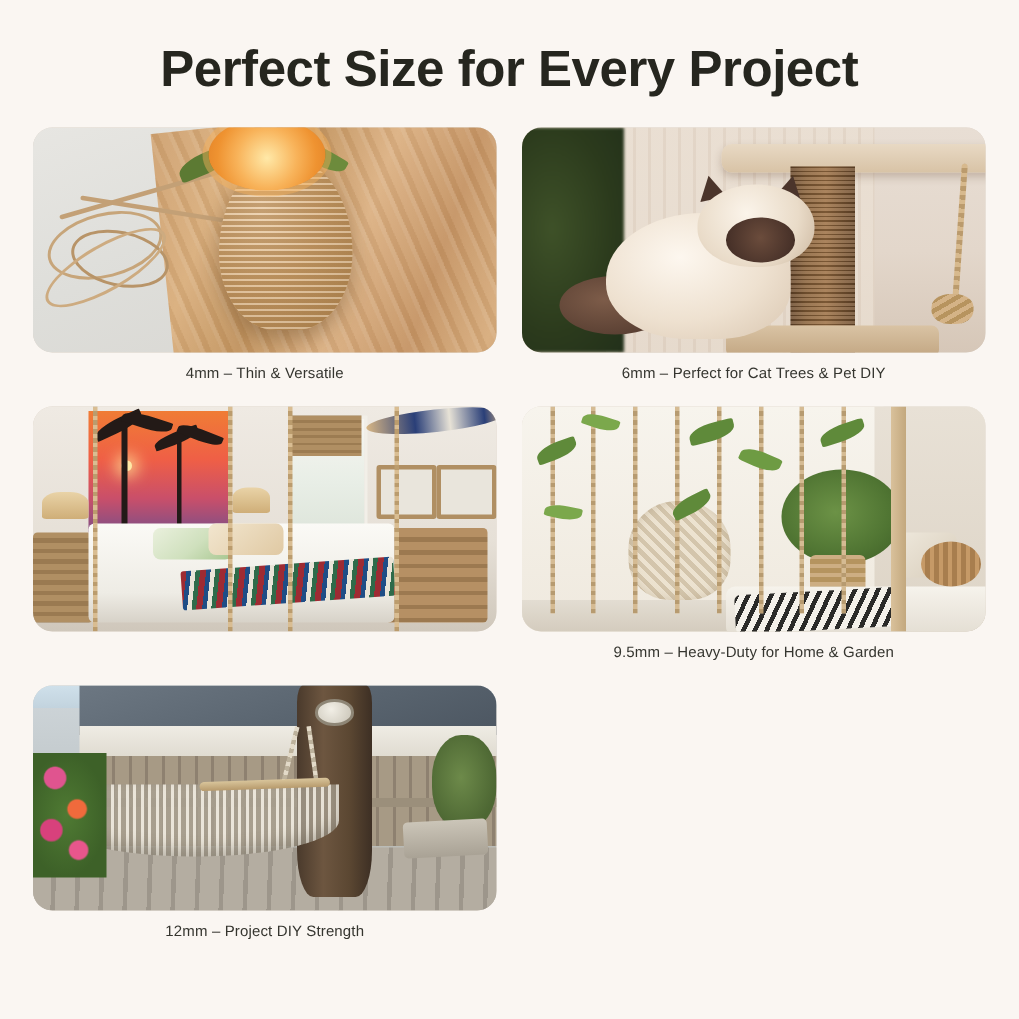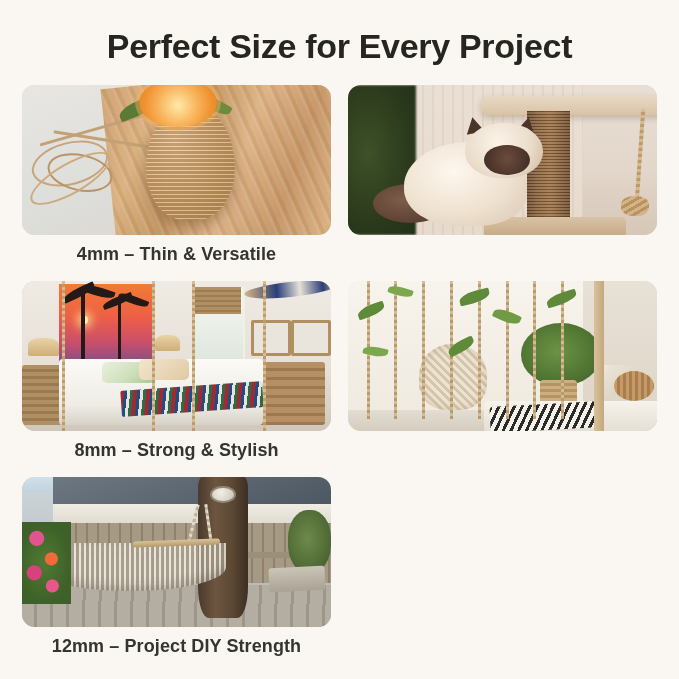--- a/index.html
+++ b/index.html
@@ -35,22 +35,22 @@
     width:100%;
     height:150px;
     border-radius:13px;
     overflow:hidden;
     position:relative;
     background:#d9cfc4;
   }
   .photo .scene{position:absolute;inset:0;}
   .caption{
     margin-top:9px;
-    font-size:18px;
-    font-weight:700;
+    font-size:10px;
+    font-weight:400;
     color:#35352f;
     letter-spacing:0.1px;
     text-align:left;
     line-height:1.2;
   }
 
   
   .s1{background:linear-gradient(160deg,#e7e6e2 0%,#dededa 45%,#d7d5d0 100%);}
   .s1 .kraft{
     position:absolute;left:28%;top:-6%;width:80%;height:118%;
@@ -313,20 +313,21 @@
           <div class="hang-rope"></div>
           <div class="knot"></div>
           <div class="tail"></div>
           <div class="cat-body"></div>
           <div class="ear ear-l"></div>
           <div class="ear ear-r"></div>
           <div class="cat-head"></div>
           <div class="cat-face"></div>
         </div>
       </div>
+      <div class="caption">6mm – Perfect for Cat Trees &amp; Pet DIY</div>
     </div>
 
 
     <div class="cell">
       <div class="photo">
         <div class="scene s4">
           <div class="art">
             <div class="sun"></div>
           </div>
           <div class="palm p1"></div>
@@ -347,21 +348,20 @@
           <div class="bed"></div>
           <div class="pillow"></div>
           <div class="pillow2"></div>
           <div class="blanket"></div>
           <div class="bedrope br1"></div>
           <div class="bedrope br2"></div>
           <div class="bedrope br3"></div>
           <div class="bedrope br4"></div>
         </div>
       </div>
-      <div class="caption">8mm – Strong &amp; Stylish</div>
     </div>
 
     <div class="cell">
       <div class="photo">
         <div class="scene s5">
           <div class="wall"></div>
           <div class="wall2"></div>
           <div class="floor"></div>
           <div class="chair"></div>
           <div class="bush"></div>
@@ -381,20 +381,21 @@
           <div class="vrope" style="left:69%"></div>
           <div class="vine v1"></div>
           <div class="vine v2"></div>
           <div class="vine v3"></div>
           <div class="vine v4"></div>
           <div class="vine v5"></div>
           <div class="vine v6"></div>
           <div class="vine v7"></div>
         </div>
       </div>
+      <div class="caption">9.5mm – Heavy-Duty for Home &amp; Garden</div>
     </div>
 
     <div class="cell">
       <div class="photo">
         <div class="scene s6">
           <div class="sky"></div>
           <div class="roof"></div>
           <div class="house"></div>
           <div class="fence"></div>
           <div class="rail"></div>

